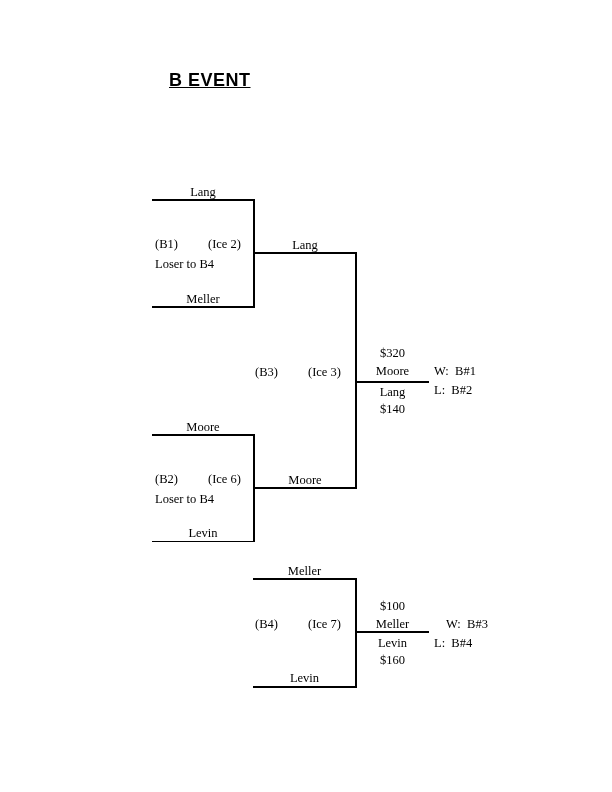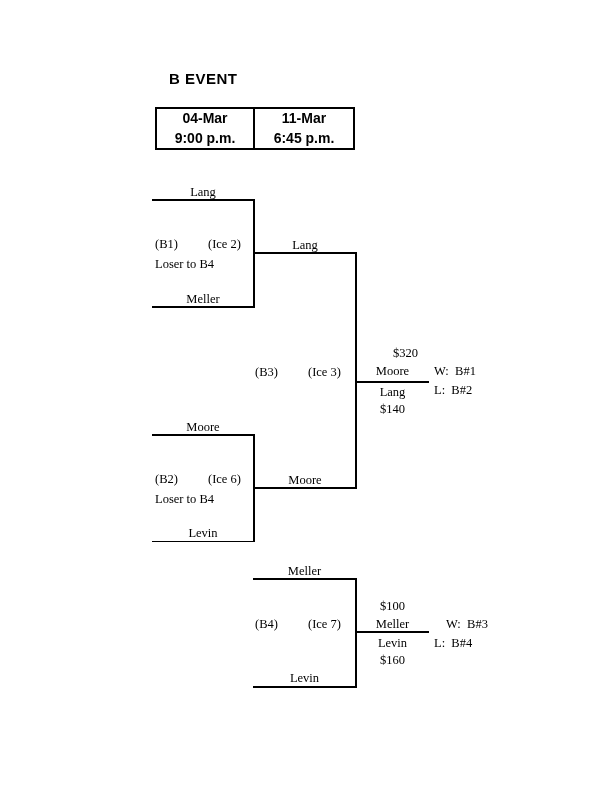--- a/index.html
+++ b/index.html
@@ -11,21 +11,22 @@
     overflow: hidden;
     font-family: "Liberation Serif", "DejaVu Serif", serif;
     color: #000000;
   }
   .page-title {
     position: absolute;
     left: 169px;
     top: 70px;
     font-family: "Liberation Sans", "DejaVu Sans", sans-serif;
     font-weight: bold;
-    font-size: 15px;
+    font-size: 18px;
+    text-decoration: underline;
     letter-spacing: 0.5px;
     white-space: pre;
   }
   .schedule {
     position: absolute;
     left: 155px;
     top: 107px;
     width: 200px;
     height: 43px;
     box-sizing: border-box;
@@ -56,30 +57,20 @@
   }
   .lbl.center { text-align: center; }
 </style>
 </head>
 <body>
 
 <div class="page">
 
   <div class="page-title">B EVENT</div>
 
-  <div class="schedule">
-    <div class="schedule-cell first">
-      <div>04-Mar</div>
-      <div>9:00 p.m.</div>
-    </div>
-    <div class="schedule-cell">
-      <div>11-Mar</div>
-      <div>6:45 p.m.</div>
-    </div>
-  </div>
 
   <div class="bline" style="left:152px; top:199px; width:102px; height:1.5px;"></div>
   <div class="bline" style="left:253px; top:199px; width:1.5px; height:108.5px;"></div>
   <div class="bline" style="left:152px; top:306px; width:102px; height:1.5px;"></div>
   <div class="bline" style="left:254px; top:252px; width:102px; height:1.5px;"></div>
 
   <div class="bline" style="left:355px; top:252px; width:1.5px; height:236.5px;"></div>
   <div class="bline" style="left:356px; top:381px; width:73px; height:1.5px;"></div>
 
   <div class="bline" style="left:152px; top:434px; width:102px; height:1.5px;"></div>
@@ -101,21 +92,21 @@
 
   <div class="lbl center" style="left:152px; top:420px; width:102px;">Moore</div>
   <div class="lbl" style="left:155px; top:472px;">(B2)</div>
   <div class="lbl" style="left:208px; top:472px;">(Ice 6)</div>
   <div class="lbl" style="left:155px; top:492px;">Loser to B4</div>
   <div class="lbl center" style="left:152px; top:526px; width:102px;">Levin</div>
   <div class="lbl center" style="left:254px; top:473px; width:102px;">Moore</div>
 
   <div class="lbl" style="left:255px; top:365px;">(B3)</div>
   <div class="lbl" style="left:308px; top:365px;">(Ice 3)</div>
-  <div class="lbl center" style="left:356px; top:346px; width:73px;margin-left:13px;">$320</div>
+  <div class="lbl center" style="left:356px; top:346px; width:73px;">$320</div>
   <div class="lbl center" style="left:356px; top:364px; width:73px;">Moore</div>
   <div class="lbl center" style="left:356px; top:385px; width:73px;">Lang</div>
   <div class="lbl center" style="left:356px; top:402px; width:73px;">$140</div>
   <div class="lbl" style="left:434px; top:364px;">W:  B#1</div>
   <div class="lbl" style="left:434px; top:383px;">L:  B#2</div>
 
   <div class="lbl center" style="left:253px; top:564px; width:103px;">Meller</div>
   <div class="lbl" style="left:255px; top:617px;">(B4)</div>
   <div class="lbl" style="left:308px; top:617px;">(Ice 7)</div>
   <div class="lbl center" style="left:356px; top:599px; width:73px;">$100</div>

